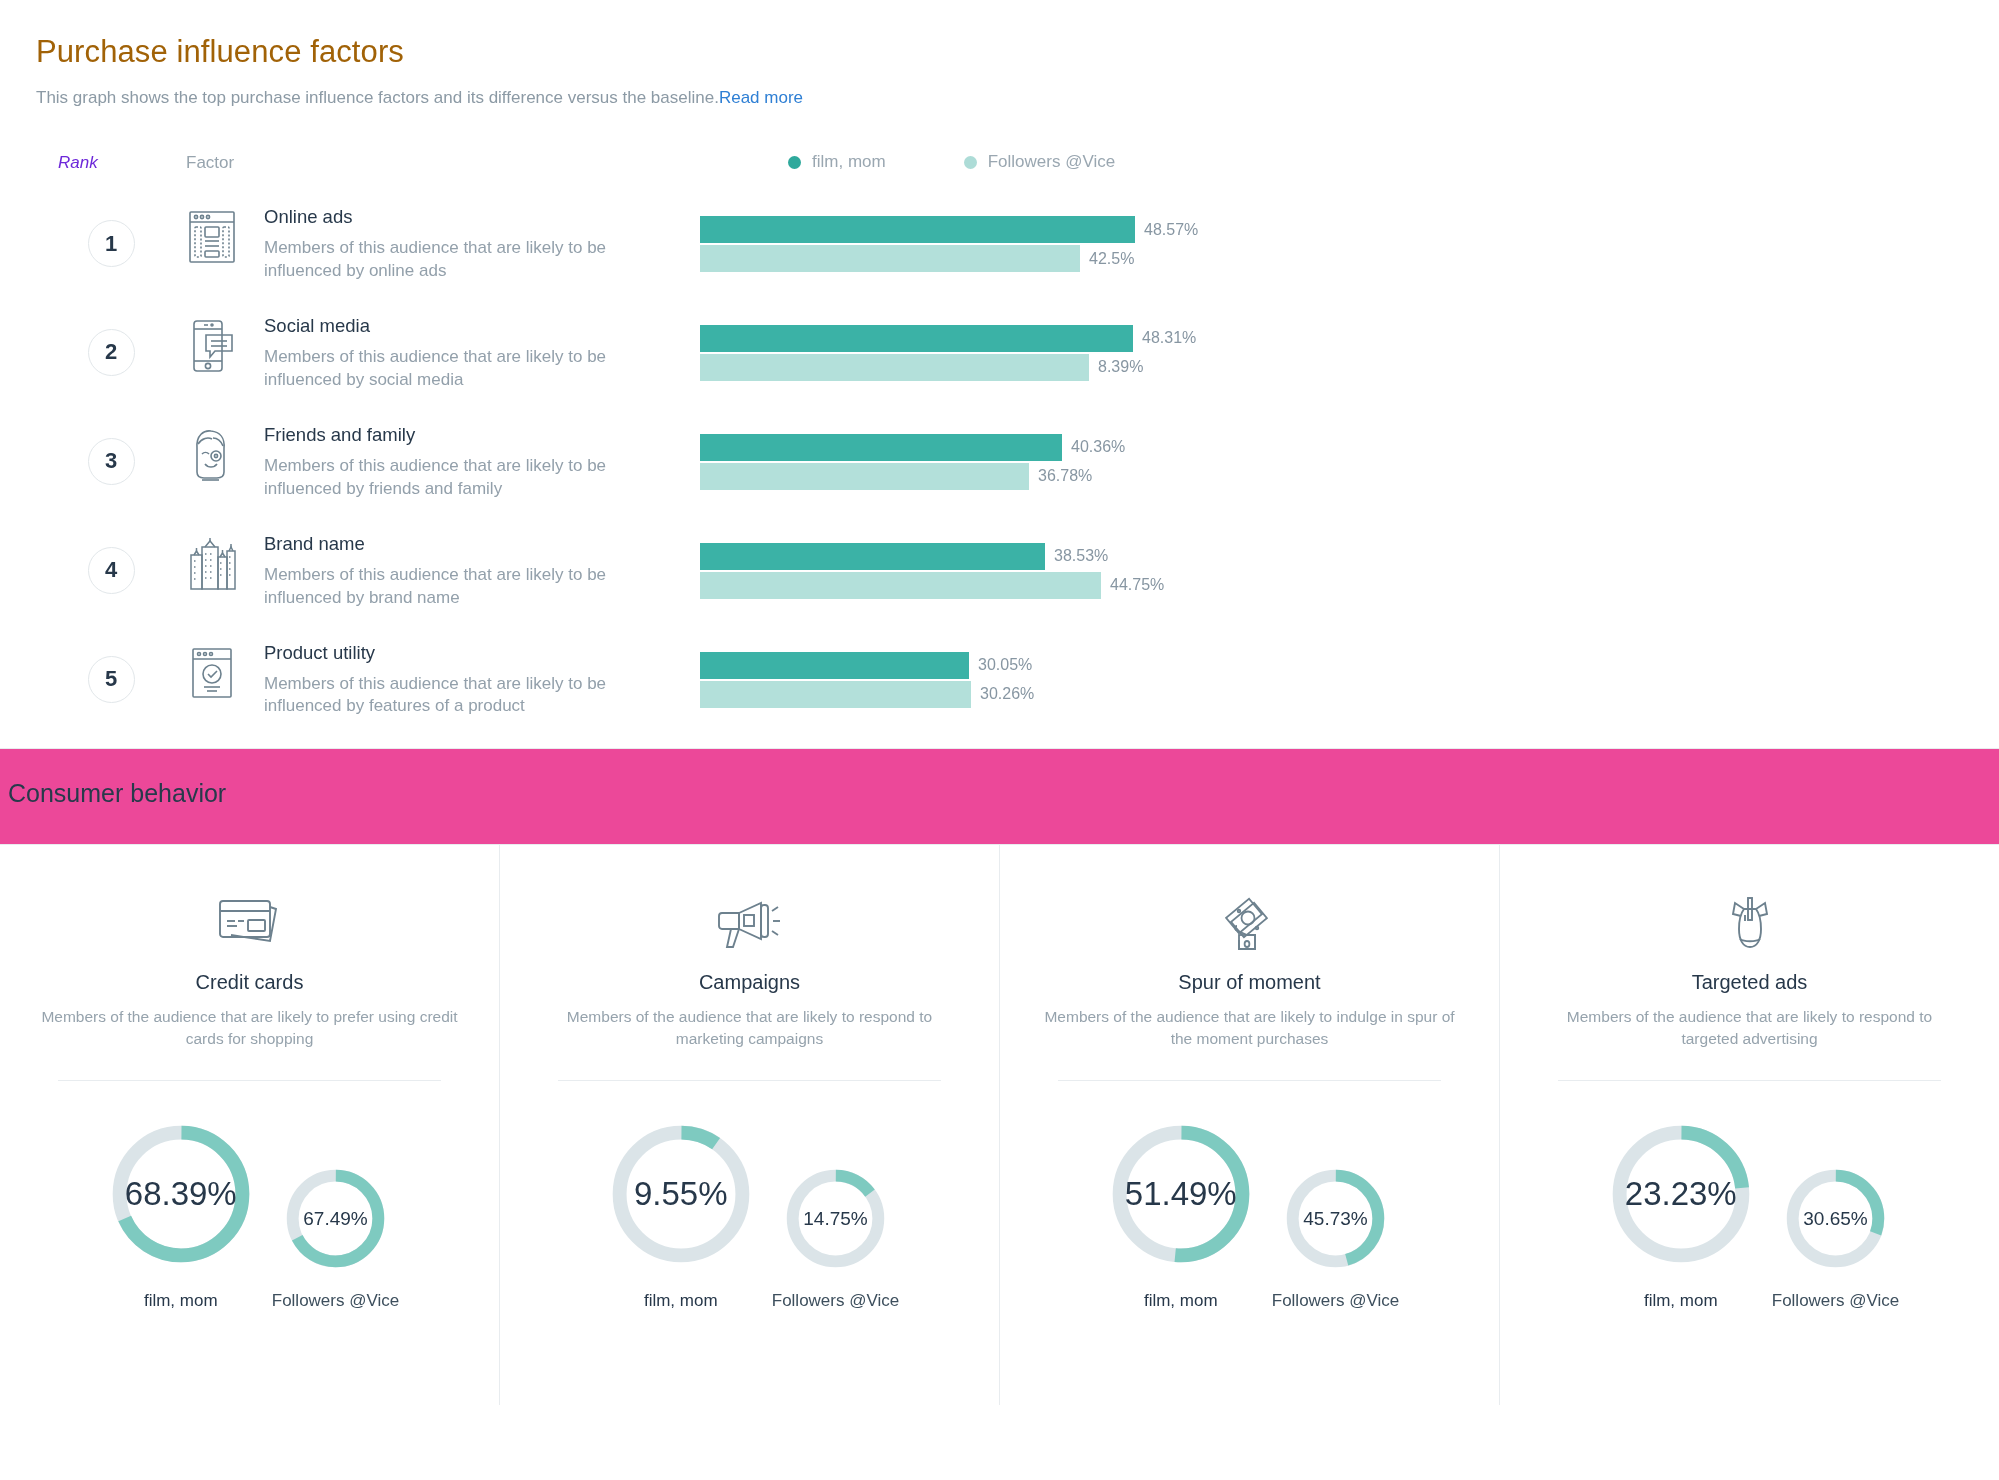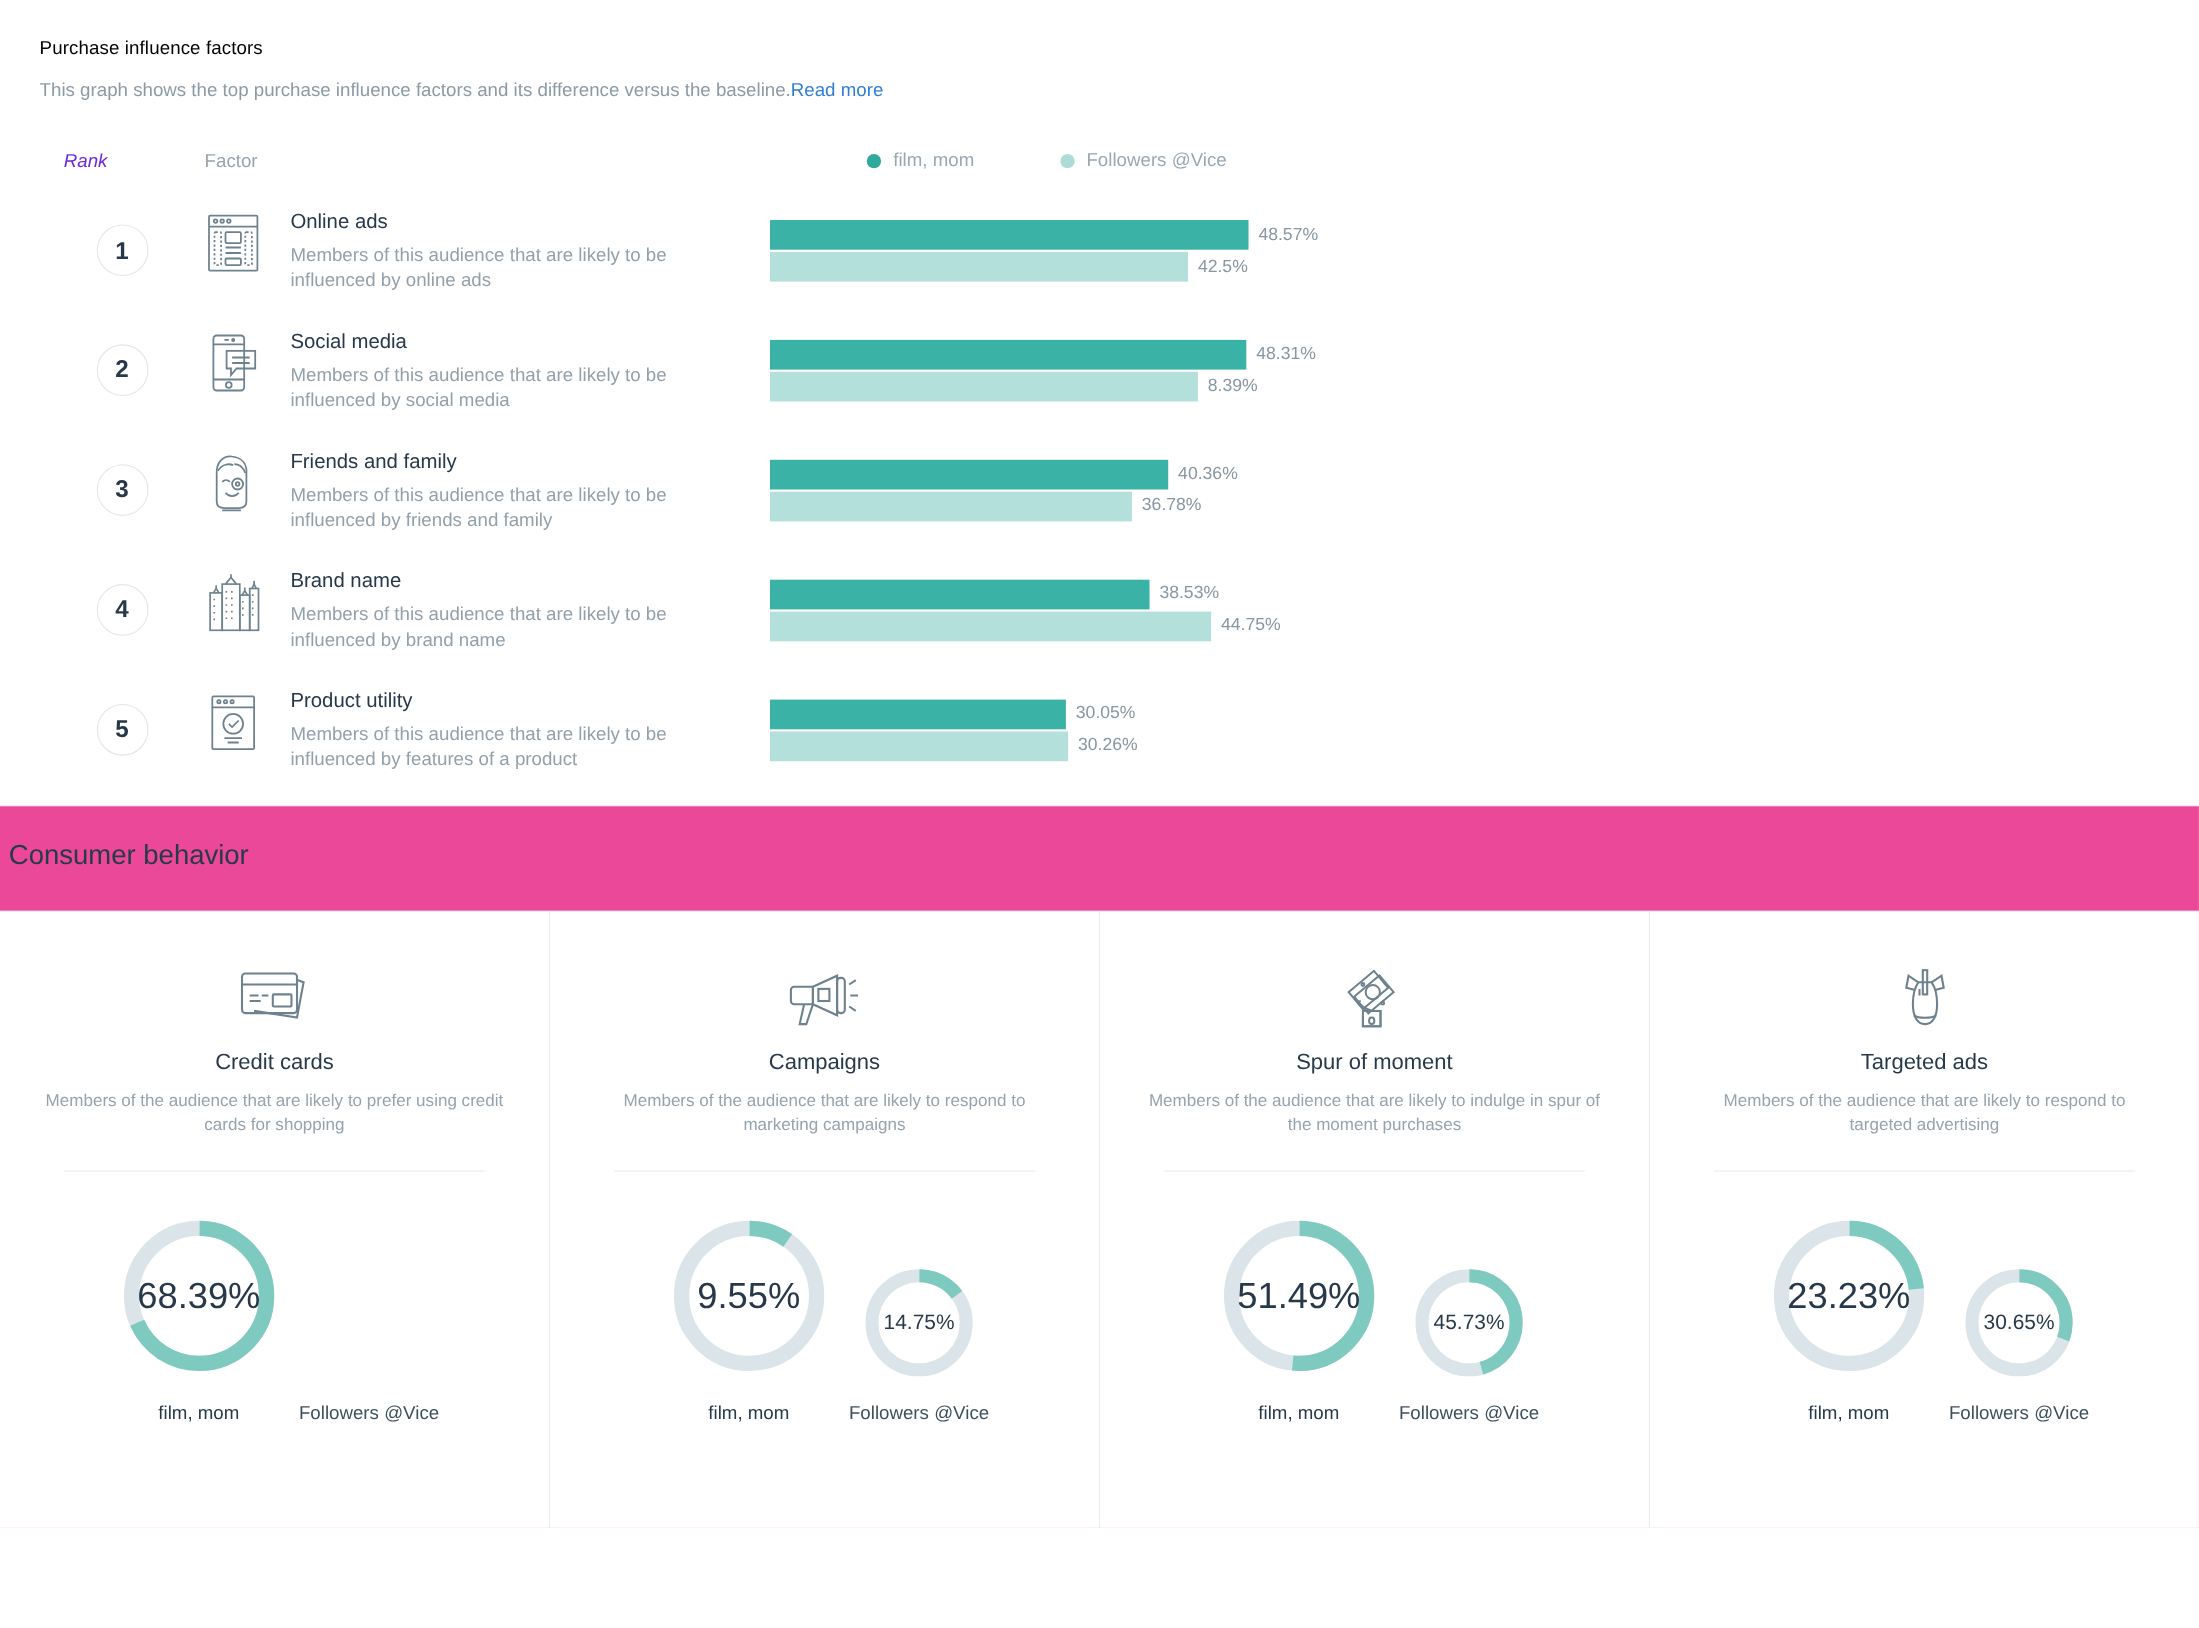--- a/index.html
+++ b/index.html
@@ -10,22 +10,22 @@
     -webkit-font-smoothing: antialiased;
   }
 
   
   .pif-card {
     background: #ffffff;
     padding: 34px 36px 30px 36px;
     border-bottom: 1px solid #e8ecef;
   }
   .pif-title {
-    font-size: 17px;
-    color: #000000;
+    font-size: 31px;
+    color: #a16207;
     font-weight: 400;
     letter-spacing: .1px;
   }
   .pif-sub {
     margin-top: 18px;
     font-size: 17px;
     color: #8c9aa5;
     font-weight: 400;
   }
   .pif-readmore {
@@ -440,20 +440,27 @@
           <div class="donut-wrap">
             <svg width="162" height="162" viewBox="0 0 42 42">
               <circle cx="21" cy="21" r="15.915" fill="none" stroke="#dbe4e8" stroke-width="3.6"></circle>
               <circle cx="21" cy="21" r="15.915" fill="none" stroke="#7ecac0" stroke-width="3.6" stroke-dasharray="68.39 31.61" stroke-dashoffset="25" transform="rotate(0 21 21)"></circle>
             </svg>
             <div class="donut-center">68.39%</div>
           </div>
           <div class="donut-label">film, mom</div>
         </div>
         <div class="donut-block donut-small">
+          <div class="donut-wrap">
+            <svg width="113" height="113" viewBox="0 0 42 42">
+              <circle cx="21" cy="21" r="15.915" fill="none" stroke="#dbe4e8" stroke-width="4.4"></circle>
+              <circle cx="21" cy="21" r="15.915" fill="none" stroke="#7ecac0" stroke-width="4.4" stroke-dasharray="67.49 32.51" stroke-dashoffset="25"></circle>
+            </svg>
+            <div class="donut-center">67.49%</div>
+          </div>
           <div class="donut-label">Followers @Vice</div>
         </div>
       </div>
     </div>
 
     <div class="cb-card">
       <div class="cb-icon">
         <svg width="66" height="56" viewBox="0 0 66 56" fill="none" stroke="#6d818e" stroke-width="1.9">
           <path d="M5 18 H22 V34 H5 A3 3 0 0 1 2 31 V21 A3 3 0 0 1 5 18 Z"></path>
           <path d="M22 18 L44 8 V44 L22 34 Z"></path>

